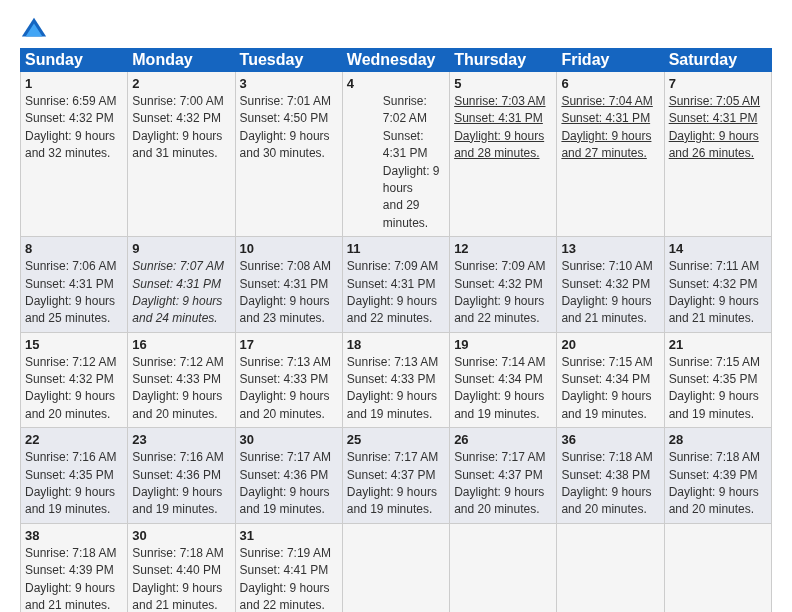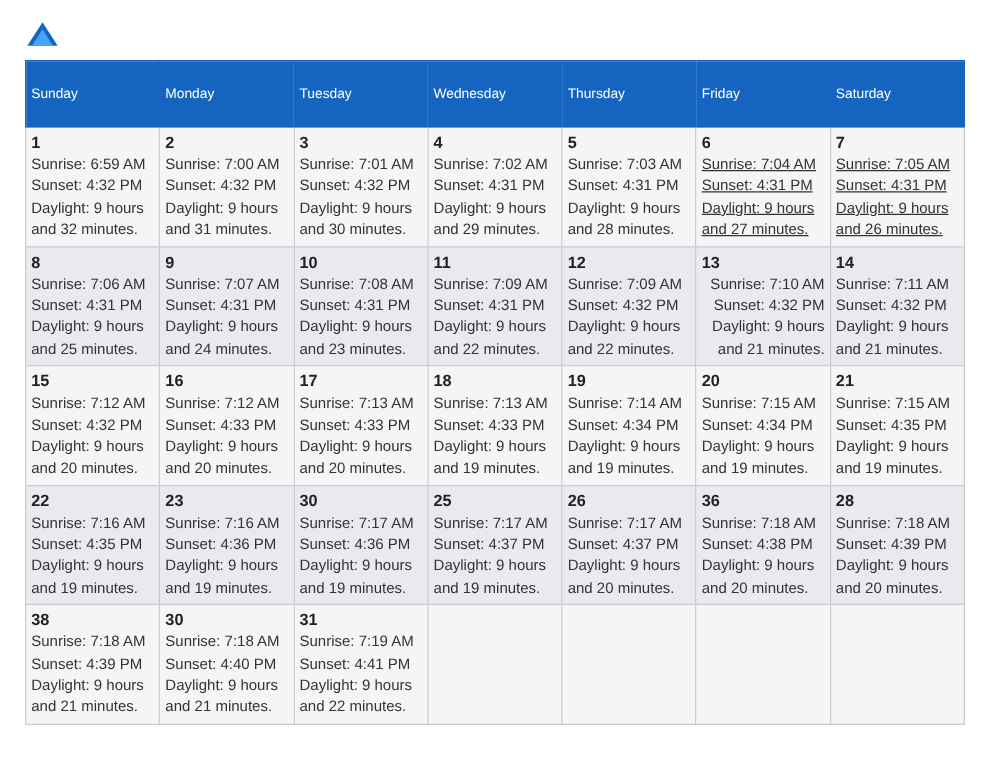--- a/index.html
+++ b/index.html
@@ -53,24 +53,24 @@
     table {
       width: 100%;
       border-collapse: collapse;
       font-size: 10.5px;
     }
     thead tr {
       background-color: #1565c0;
       color: #fff;
     }
     thead th {
-      padding: 20px 4px;
+      padding: 2px 4px;
       text-align: left;
-      font-size: 11px;
-      font-weight: normal;
+      font-size: 16px;
+      font-weight: bold;
       border: 1px solid #1565c0;
     }
     tbody tr {
       border: 1px solid #ccc;
     }
     tbody tr:nth-child(odd) {
       background-color: #f5f5f5;
     }
     tbody tr:nth-child(even) {
       background-color: #e8eaf0;
@@ -142,34 +142,34 @@
           <td>
             <span class="day-num">2</span>
             <div class="day-info" style="white-space: pre-line;">Sunrise: 7:00 AM
 Sunset: 4:32 PM
 Daylight: 9 hours
 and 31 minutes.</div>
           </td>
           <td>
             <span class="day-num">3</span>
             <div class="day-info" style="white-space: pre-line;">Sunrise: 7:01 AM
-Sunset: 4:32 PM
+Sunset: 4:50 PM
 Daylight: 9 hours
 and 30 minutes.</div>
           </td>
           <td>
             <span class="day-num">4</span>
-            <div class="day-info" style="white-space: pre-line;">Sunrise: 7:02 AM
+            <div class="day-info" style="white-space: pre-line; margin-left: 36px;">Sunrise: 7:02 AM
 Sunset: 4:31 PM
 Daylight: 9 hours
 and 29 minutes.</div>
           </td>
           <td>
             <span class="day-num">5</span>
-            <div class="day-info" style="white-space: pre-line;">Sunrise: 7:03 AM
+            <div class="day-info" style="white-space: pre-line; text-decoration: underline;">Sunrise: 7:03 AM
 Sunset: 4:31 PM
 Daylight: 9 hours
 and 28 minutes.</div>
           </td>
           <td>
             <span class="day-num">6</span>
             <div class="day-info" style="white-space: pre-line; text-decoration: underline;">Sunrise: 7:04 AM
 Sunset: 4:31 PM
 Daylight: 9 hours
 and 27 minutes.</div>
@@ -185,21 +185,21 @@
         <tr>
           <td>
             <span class="day-num">8</span>
             <div class="day-info" style="white-space: pre-line;">Sunrise: 7:06 AM
 Sunset: 4:31 PM
 Daylight: 9 hours
 and 25 minutes.</div>
           </td>
           <td>
             <span class="day-num">9</span>
-            <div class="day-info" style="white-space: pre-line;">Sunrise: 7:07 AM
+            <div class="day-info" style="white-space: pre-line; font-style: italic;">Sunrise: 7:07 AM
 Sunset: 4:31 PM
 Daylight: 9 hours
 and 24 minutes.</div>
           </td>
           <td>
             <span class="day-num">10</span>
             <div class="day-info" style="white-space: pre-line;">Sunrise: 7:08 AM
 Sunset: 4:31 PM
 Daylight: 9 hours
 and 23 minutes.</div>
@@ -213,21 +213,21 @@
           </td>
           <td>
             <span class="day-num">12</span>
             <div class="day-info" style="white-space: pre-line;">Sunrise: 7:09 AM
 Sunset: 4:32 PM
 Daylight: 9 hours
 and 22 minutes.</div>
           </td>
           <td>
             <span class="day-num">13</span>
-            <div class="day-info" style="white-space: pre-line; text-align: right;">Sunrise: 7:10 AM
+            <div class="day-info" style="white-space: pre-line;">Sunrise: 7:10 AM
 Sunset: 4:32 PM
 Daylight: 9 hours
 and 21 minutes.</div>
           </td>
           <td>
             <span class="day-num">14</span>
             <div class="day-info" style="white-space: pre-line;">Sunrise: 7:11 AM
 Sunset: 4:32 PM
 Daylight: 9 hours
 and 21 minutes.</div>

